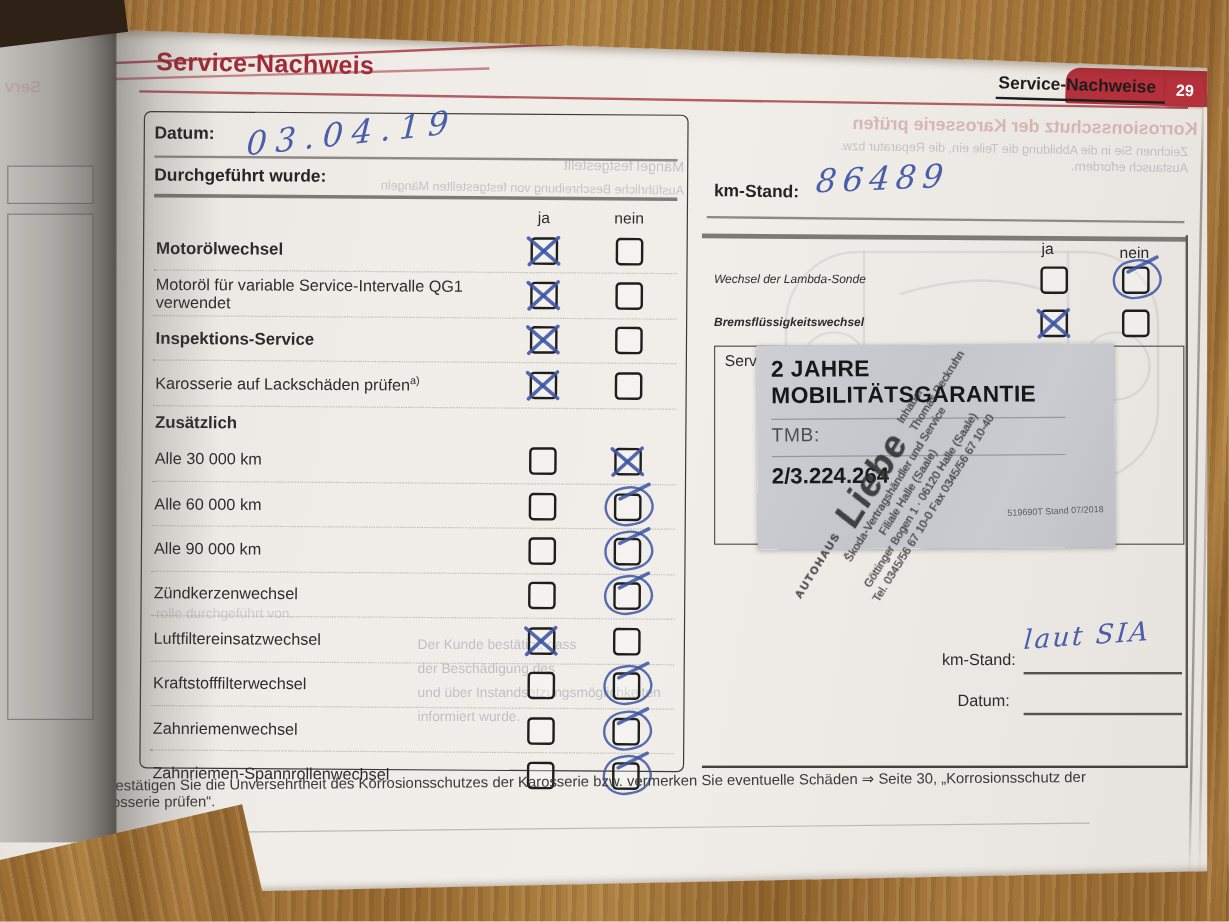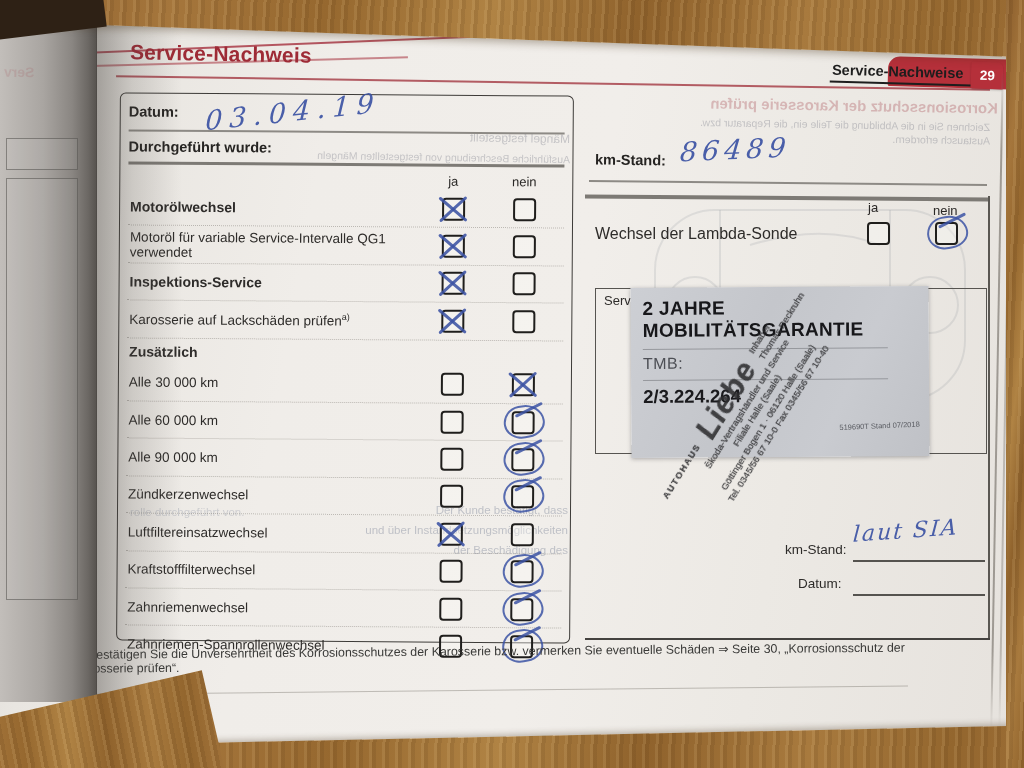--- a/index.html
+++ b/index.html
@@ -67,21 +67,21 @@
   
   #rpanel{left:585px;top:140px;width:407px;height:500px;z-index:3;}
   #rpanel .kmlbl{left:10px;top:12px;font-size:14.5px;font-weight:bold;color:#262422;transform:rotate(0.8deg);}
   #hand-km{left:95px;top:-6px;font-size:27px;letter-spacing:5px;transform:rotate(-2.5deg) skewX(-8deg);}
   #km-rule{left:4px;top:42px;width:398px;height:2.4px;background:#8d8a85;transform:rotate(0.6deg);}
   #rthick{left:0px;top:56px;width:404px;height:3.5px;background:#7d7a75;transform:rotate(0.4deg);}
   #rright{left:403px;top:56px;width:1.6px;height:444px;background:#5a5752;}
   #rbottom{left:0px;top:498px;width:405px;height:2.2px;background:#44423f;}
   .rcolhdr{font-size:13px;color:#2b2927;}
   .rrow{display:grid;grid-template-columns:260px 66px 70px;align-items:center;}
-  .rrow .lbl{font-size:16px;color:#2e2c2a;padding-left:10px;}
+  .rrow .lbl{font-size:10px;color:#2e2c2a;padding-left:10px;font-style:italic;}
   .rrow .lbl.b{font-weight:bold;}
   
   #servicebox{left:10px;top:148px;width:390px;height:164px;border:1.2px solid #565450;}
   #servicebox .lbl{position:absolute;left:8px;top:4px;font-size:13px;color:#2e2c2a;}
   #sticker{left:46px;top:147px;width:298px;height:170px;transform:rotate(-0.4deg);z-index:4;
     background:linear-gradient(115deg,#cdcfd4 0%,#c4c6cb 40%,#c9cbd0 70%,#bfc1c6 100%);
     box-shadow:0 1px 4px rgba(40,40,45,.35);padding:10px 12px;box-sizing:border-box;}
   #sticker .l1,#sticker .l2{font-size:19px;font-weight:900;color:#17171a;letter-spacing:.3px;line-height:1.15;}
   #sticker .div{height:1px;background:#96989d;margin:7px 0 5px;width:245px;}
   #sticker .tmb{font-size:16px;color:#4d4f55;letter-spacing:.5px;}
@@ -122,24 +122,25 @@
 
 <div id="scene">
 
   <div id="paper" class="abs"></div>
 
   <div class="abs bleed bleed-red mirror" style="left:598px;top:96px;width:400px;text-align:left;">Korrosionsschutz der Karosserie prüfen</div>
   <div class="abs bleed bleed-gray mirror" style="left:640px;top:118px;width:350px;">Zeichnen Sie in die Abbildung die Teile ein, die Reparatur bzw.</div>
   <div class="abs bleed bleed-gray mirror" style="left:700px;top:132px;width:290px;">Austausch erfordern.</div>
   <div class="abs bleed bleed-gray mirror" style="left:330px;top:130px;width:240px;font-size:12px;">Mängel festgestellt</div>
   <div class="abs bleed bleed-gray mirror" style="left:200px;top:150px;width:370px;">Ausführliche Beschreibung von festgestellten Mängeln</div>
-  <div class="abs bleed bleed-txt" style="left:348px;top:500px;width:220px;text-align:right;">
+  <div class="abs bleed bleed-txt" style="left:348px;top:528px;width:220px;">
     <div>Der Kunde bestätigt, dass</div>
+    <div>der Beschädigung des</div>
     <div>und über Instandsetzungsmöglichkeiten</div>
-    <div>der Beschädigung des</div>
+    <div>informiert wurde.</div>
   </div>
   <div class="abs bleed bleed-txt" style="left:130px;top:502px;width:200px;opacity:.7;">rolle durchgeführt von.</div>
   <svg id="bleed-car" class="abs bleed" style="left:600px;top:170px;" width="400" height="300" viewBox="0 0 400 300">
     <g fill="none" stroke="rgba(120,125,135,.28)" stroke-width="2">
       <rect x="55" y="40" width="310" height="190" rx="60"></rect>
       <path d="M120 40 L120 230 M290 40 L290 230 M150 75 C200 60 240 60 280 75 M150 195 C200 210 240 210 280 195"></path>
       <circle cx="95" cy="135" r="28"></circle>
         <circle cx="330" cy="135" r="28"></circle>
     </g>
   </svg>
@@ -243,20 +244,25 @@
     <div id="rthick" class="abs"></div>
     <div id="rright" class="abs"></div>
     <div id="rbottom" class="abs"></div>
     <div class="abs rcolhdr" style="left:283px;top:60px;">ja</div>
     <div class="abs rcolhdr" style="left:348px;top:63px;">nein</div>
 
     <div class="abs rrow" style="left:0;top:82px;width:400px;">
       <span class="lbl">Wechsel der Lambda-Sonde</span>
       <span class="cb"></span>
       <span class="cb mark-circle"></span>
+    </div>
+    <div class="abs rrow" style="left:0;top:118px;width:400px;">
+      <span class="lbl b">Bremsflüssigkeitswechsel</span>
+      <span class="cb mark-x"></span>
+      <span class="cb"></span>
     </div>
 
     <div id="servicebox" class="abs">
       <span class="lbl">Service</span>
     </div>
 
     <div id="sticker" class="abs">
       <div class="l1">2 JAHRE</div>
       <div class="l2">MOBILITÄTSGARANTIE</div>
       <div class="div"></div>

